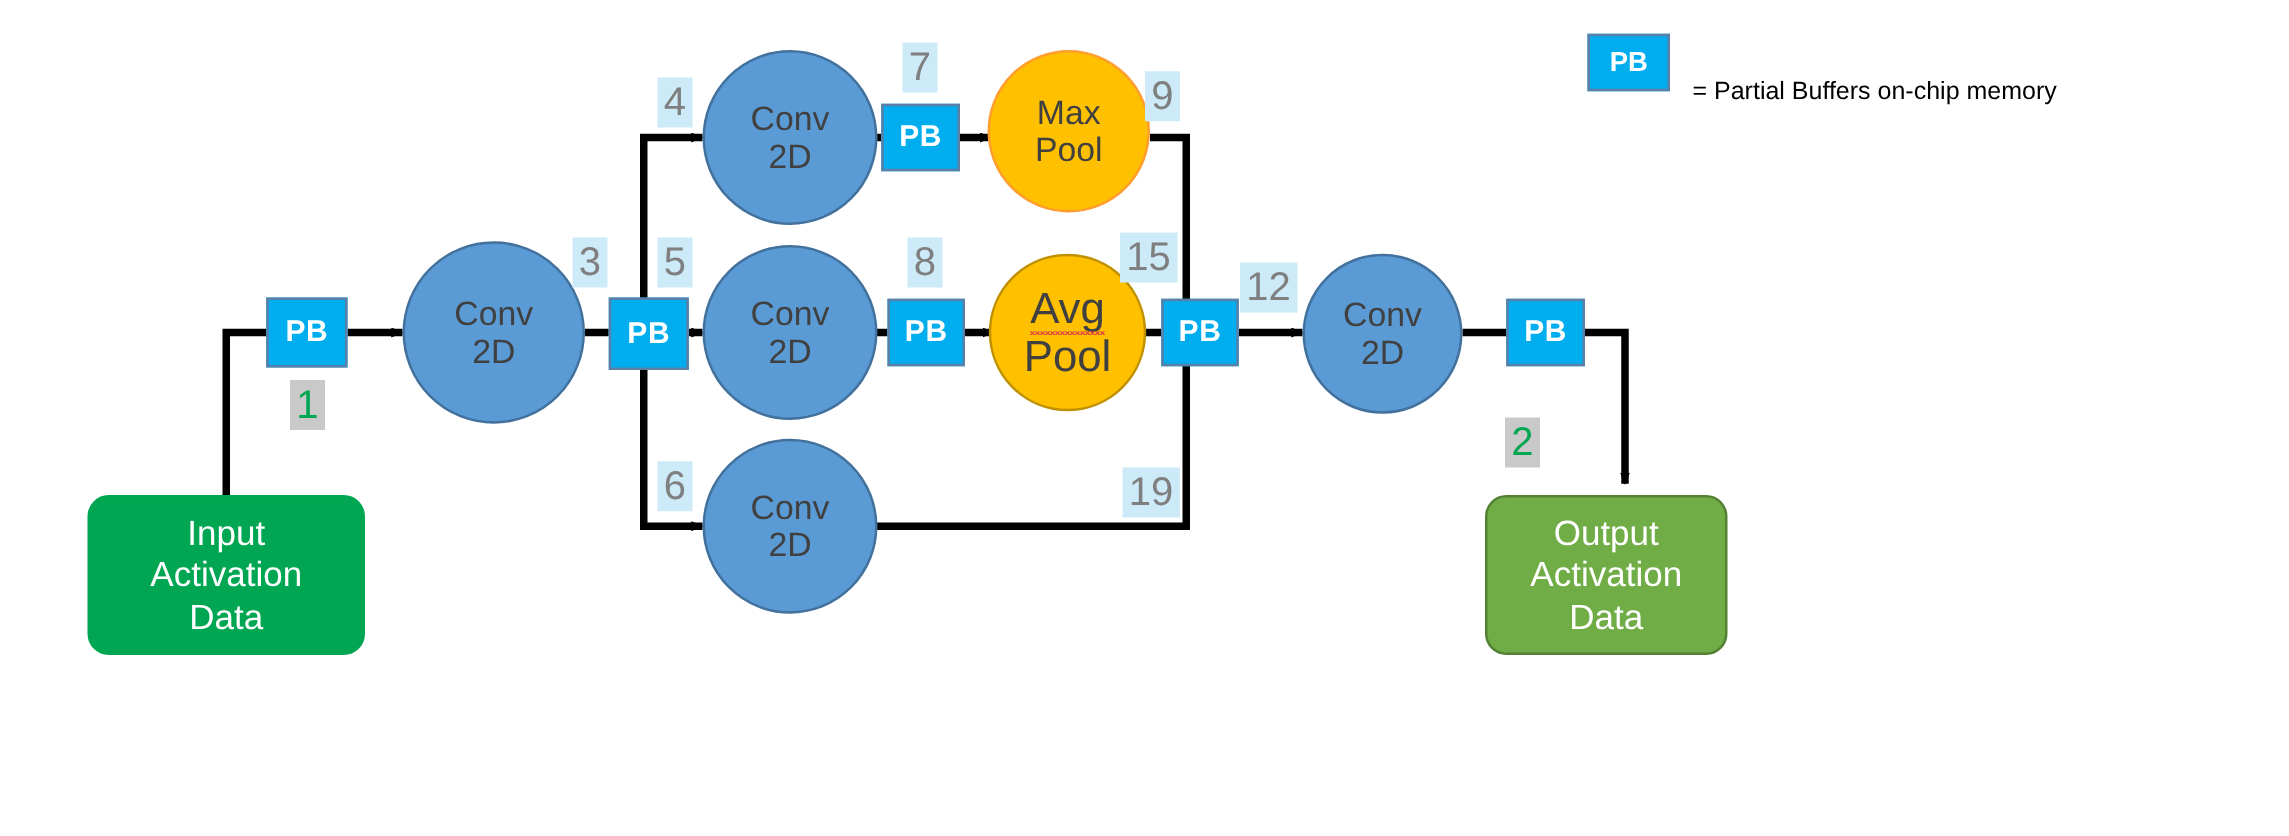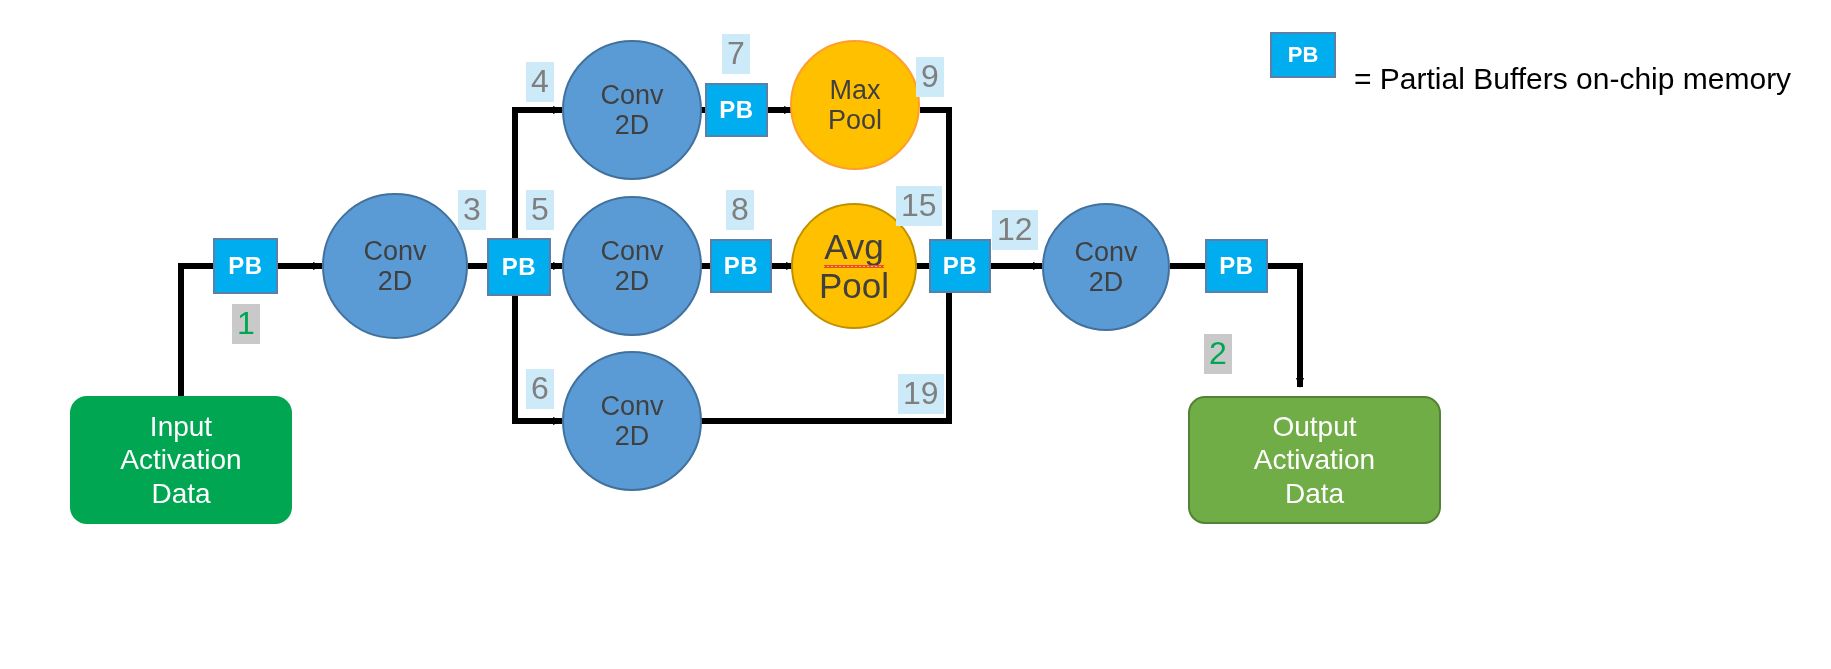--- a/index.html
+++ b/index.html
@@ -125,21 +125,21 @@
     box-sizing: border-box;
     color: #ffffff;
     font-weight: bold;
     font-size: 22px;
     display: flex;
     align-items: center;
     justify-content: center;
   }
   .legend .legend-text {
     margin-left: 18px;
-    font-size: 30px;
+    font-size: 20px;
     color: #000000;
     white-space: nowrap;
     margin-top: 48px;
   }
 
   
   .squiggle {
     position: relative;
     display: inline-block;
   }
@@ -200,21 +200,21 @@
 
     <path d="M1268,266 L1300,266 L1300,387" stroke="#000000" stroke-width="6" fill="none" marker-end="url(#arrow)"></path>
   </svg>
 
   <div class="iobox input" style="left:70px; top:396px; width:222px; height:128px;">
     <span>Input</span>
     <span>Activation</span>
     <span>Data</span>
   </div>
 
-  <div class="iobox output" style="left:1188px; top:396px; width:253px; height:128px;">
+  <div class="iobox output" style="left:1188px; top:396px; width:194px; height:128px;">
     <span>Output</span>
     <span>Activation</span>
     <span>Data</span>
   </div>
 
   <div class="node circle-conv" style="left:322px; top:193px; width:146px; height:146px;">
     <span>Conv</span>
     <span>2D</span>
   </div>
 

